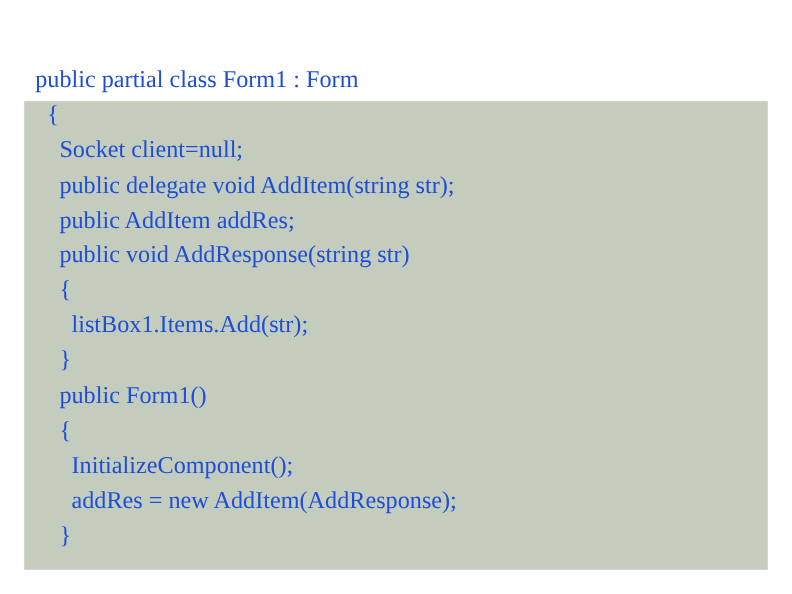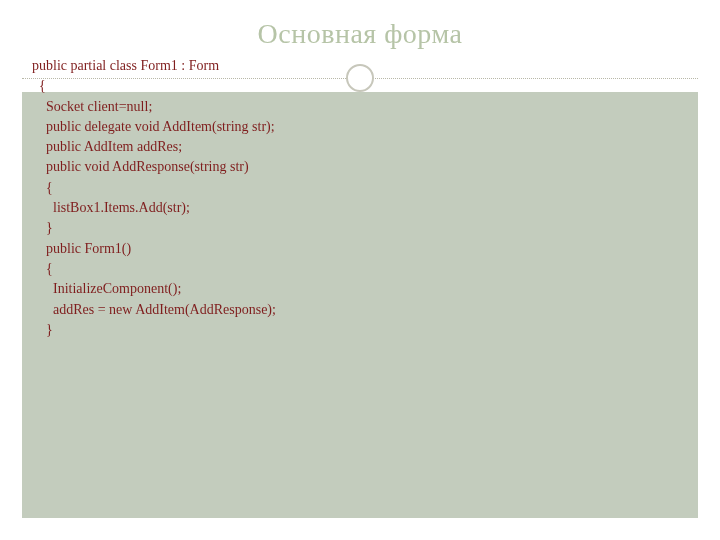--- a/index.html
+++ b/index.html
@@ -57,34 +57,27 @@
       right: 22px;
       top: 92px;
       bottom: 22px;
       background: #c3ccbd;
     }
     .code-block {
       position: absolute;
       left: 32px;
       top: 56px;
       font-family: Georgia, 'Times New Roman', serif;
-      font-size: 14px;
-      color: #7f1d1d;
+      font-size: 22px;
+      color: #1d4ed8;
       line-height: 1.45;
       white-space: pre;
     }
   </style>
 </head>
 <body>
 
 <div class="slide">
   <div class="content-box"></div>
 
-  <div class="title-area">
-    <div class="title">Основная форма</div>
-    <div class="rule-wrap">
-      <div class="dotted-line"></div>
-      <div class="circle"></div>
-    </div>
-  </div>
 
   <div class="code-block"><div>public partial class Form1 : Form</div><div>  {</div><div>    Socket client=null;</div><div>    public delegate void AddItem(string str);</div><div>    public AddItem addRes;</div><div>    public void AddResponse(string str)</div><div>    {</div><div>      listBox1.Items.Add(str);</div><div>    }</div><div>    public Form1()</div><div>    {</div><div>      InitializeComponent();</div><div>      addRes = new AddItem(AddResponse);</div><div>    }</div></div>
 </div>
 
 </body></html>

